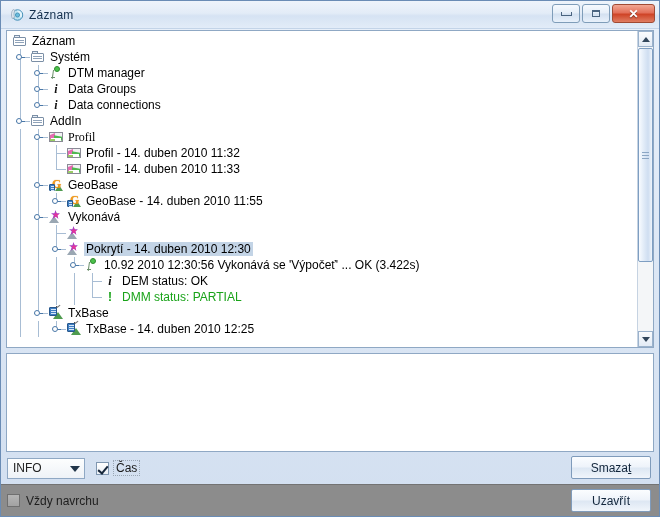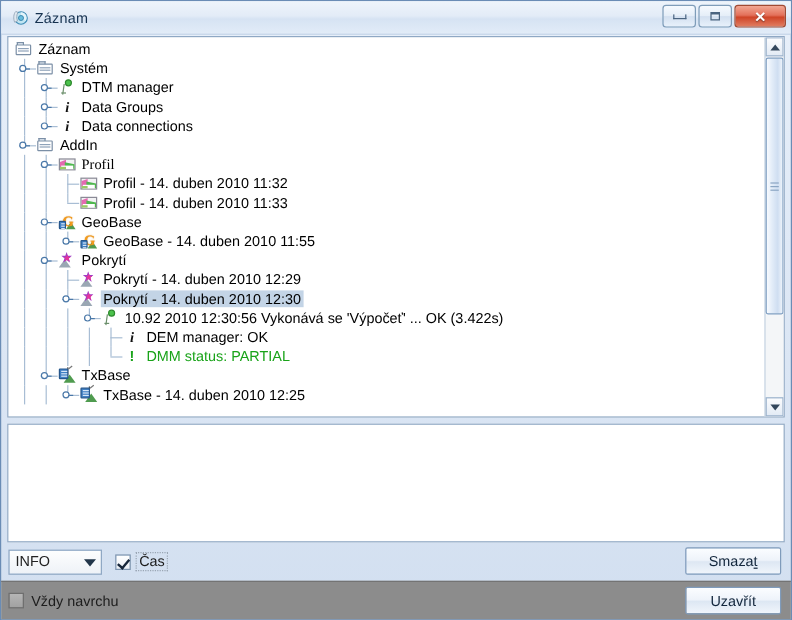--- a/index.html
+++ b/index.html
@@ -496,33 +496,32 @@
           <span class="hline" style="left: 29px; width: 10px;"></span>
           <span class="handle" style="left: 25px;">
             <span class="hbar"></span>
             <span class="hknob"></span>
           </span>
           <span class="icon ic-pokryti" style="left: 40px;">
             <span class="pk-tri"></span>
             <span class="pk-a"></span>
             <span class="pk-b"></span>
           </span>
-          <span class="label" style="margin-left: 57px;">Pokrytí</span>
+          <span class="label" style="margin-left: 57px;">Vykonává</span>
         </div>
         <div class="row">
           <span class="vline" style="left: 11px;"></span>
           <span class="vline" style="left: 29px;"></span>
           <span class="vline" style="left: 47px;"></span>
           <span class="hline" style="left: 47px; width: 10px;"></span>
           <span class="icon ic-pokryti" style="left: 58px;">
             <span class="pk-tri"></span>
             <span class="pk-a"></span>
             <span class="pk-b"></span>
           </span>
-          <span class="label" style="margin-left: 75px;">Pokrytí - 14. duben 2010 12:29</span>
         </div>
         <div class="row selected">
           <span class="vline" style="left: 11px;"></span>
           <span class="vline" style="left: 29px;"></span>
           <span class="vline half-top" style="left: 47px;"></span>
           <span class="hline" style="left: 47px; width: 10px;"></span>
           <span class="handle" style="left: 43px;">
             <span class="hbar"></span>
             <span class="hknob"></span>
           </span>
@@ -551,21 +550,21 @@
           <span class="label" style="margin-left: 93px;">10.92 2010 12:30:56 Vykonává se 'Výpočeť' ... OK (3.422s)</span>
         </div>
         <div class="row">
           <span class="vline" style="left: 11px;"></span>
           <span class="vline" style="left: 29px;"></span>
           <span class="vline" style="left: 47px;"></span>
           <span class="vline" style="left: 65px;"></span>
           <span class="vline" style="left: 83px;"></span>
           <span class="hline" style="left: 83px; width: 10px;"></span>
           <span class="icon ic-info" style="left: 94px;">i</span>
-          <span class="label" style="margin-left: 111px;">DEM manager: OK</span>
+          <span class="label" style="margin-left: 111px;">DEM status: OK</span>
         </div>
         <div class="row">
           <span class="vline" style="left: 11px;"></span>
           <span class="vline" style="left: 29px;"></span>
           <span class="vline" style="left: 47px;"></span>
           <span class="vline" style="left: 65px;"></span>
           <span class="vline half-top" style="left: 83px;"></span>
           <span class="hline" style="left: 83px; width: 10px;"></span>
           <span class="icon ic-warn" style="left: 94px;">!</span>
           <span class="label green" style="margin-left: 111px;">DMM status: PARTIAL</span>

